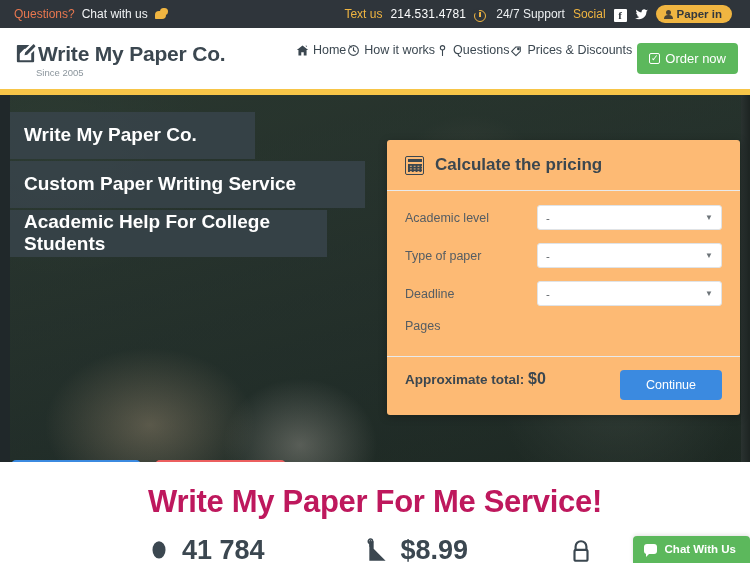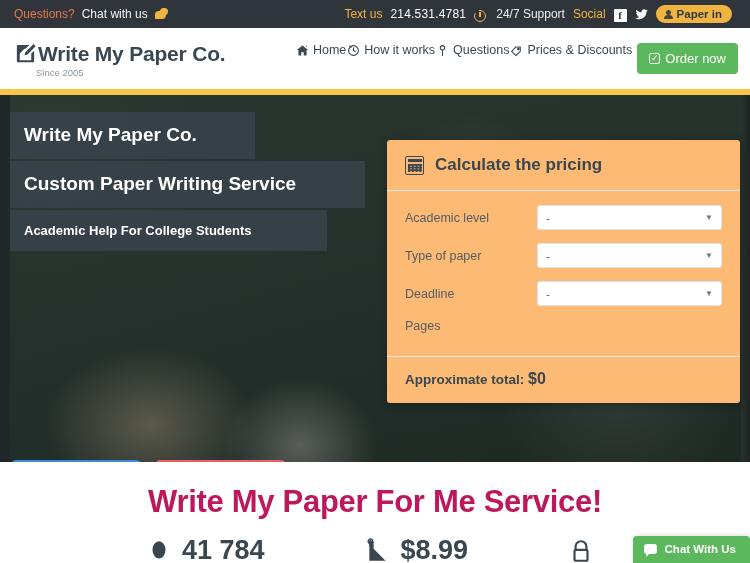--- a/index.html
+++ b/index.html
@@ -122,21 +122,21 @@
   .hero-inner { position:relative; height:100%; }
 
   .headline-group { position:absolute; left:10px; top:17px; width:355px; }
   .hl-box {
     background:rgba(56,68,74,.86);
     color:#ffffff; font-weight:bold; padding:10px 14px;
     line-height:1.2; margin-bottom:2px;
   }
   .hl-1 { font-size:19px; width:245px; padding:12px 14px; }
   .hl-2 { font-size:19px; width:355px; padding:12px 14px; }
-  .hl-3 { font-size:13px; width:317px; padding:13px 14px; }
+  .hl-3 { font-size:19px; width:317px; padding:1px 14px; }
 
   .hero-btns { position:absolute; left:11px; top:365px; display:flex; gap:14px; }
   .btn-quote {
     background:#3b8ae0; color:#fff; font-weight:bold; font-size:12.5px;
     padding:11px 15px; border-radius:5px; border:none; cursor:pointer;
   }
   .btn-start {
     background:#ec5f5f; color:#fff; font-weight:bold; font-size:12.5px;
     padding:11px 15px; border-radius:5px; border:none; cursor:pointer;
   }
@@ -357,20 +357,21 @@
         </div>
         <div class="calc-row">
           <span class="calc-label">Pages</span>
         </div>
       </div>
       <div class="calc-foot">
         <span class="calc-total">
           <span>Approximate total:</span>
           <span class="amt">$0</span>
         </span>
+        <button class="continue-btn">Continue</button>
       </div>
     </div>
   </div>
 </div>
 
 <div class="bottom">
   <h2>Write My Paper For Me Service!</h2>
   <div class="stats">
     <div class="stat">
       <span class="stat-ico">

